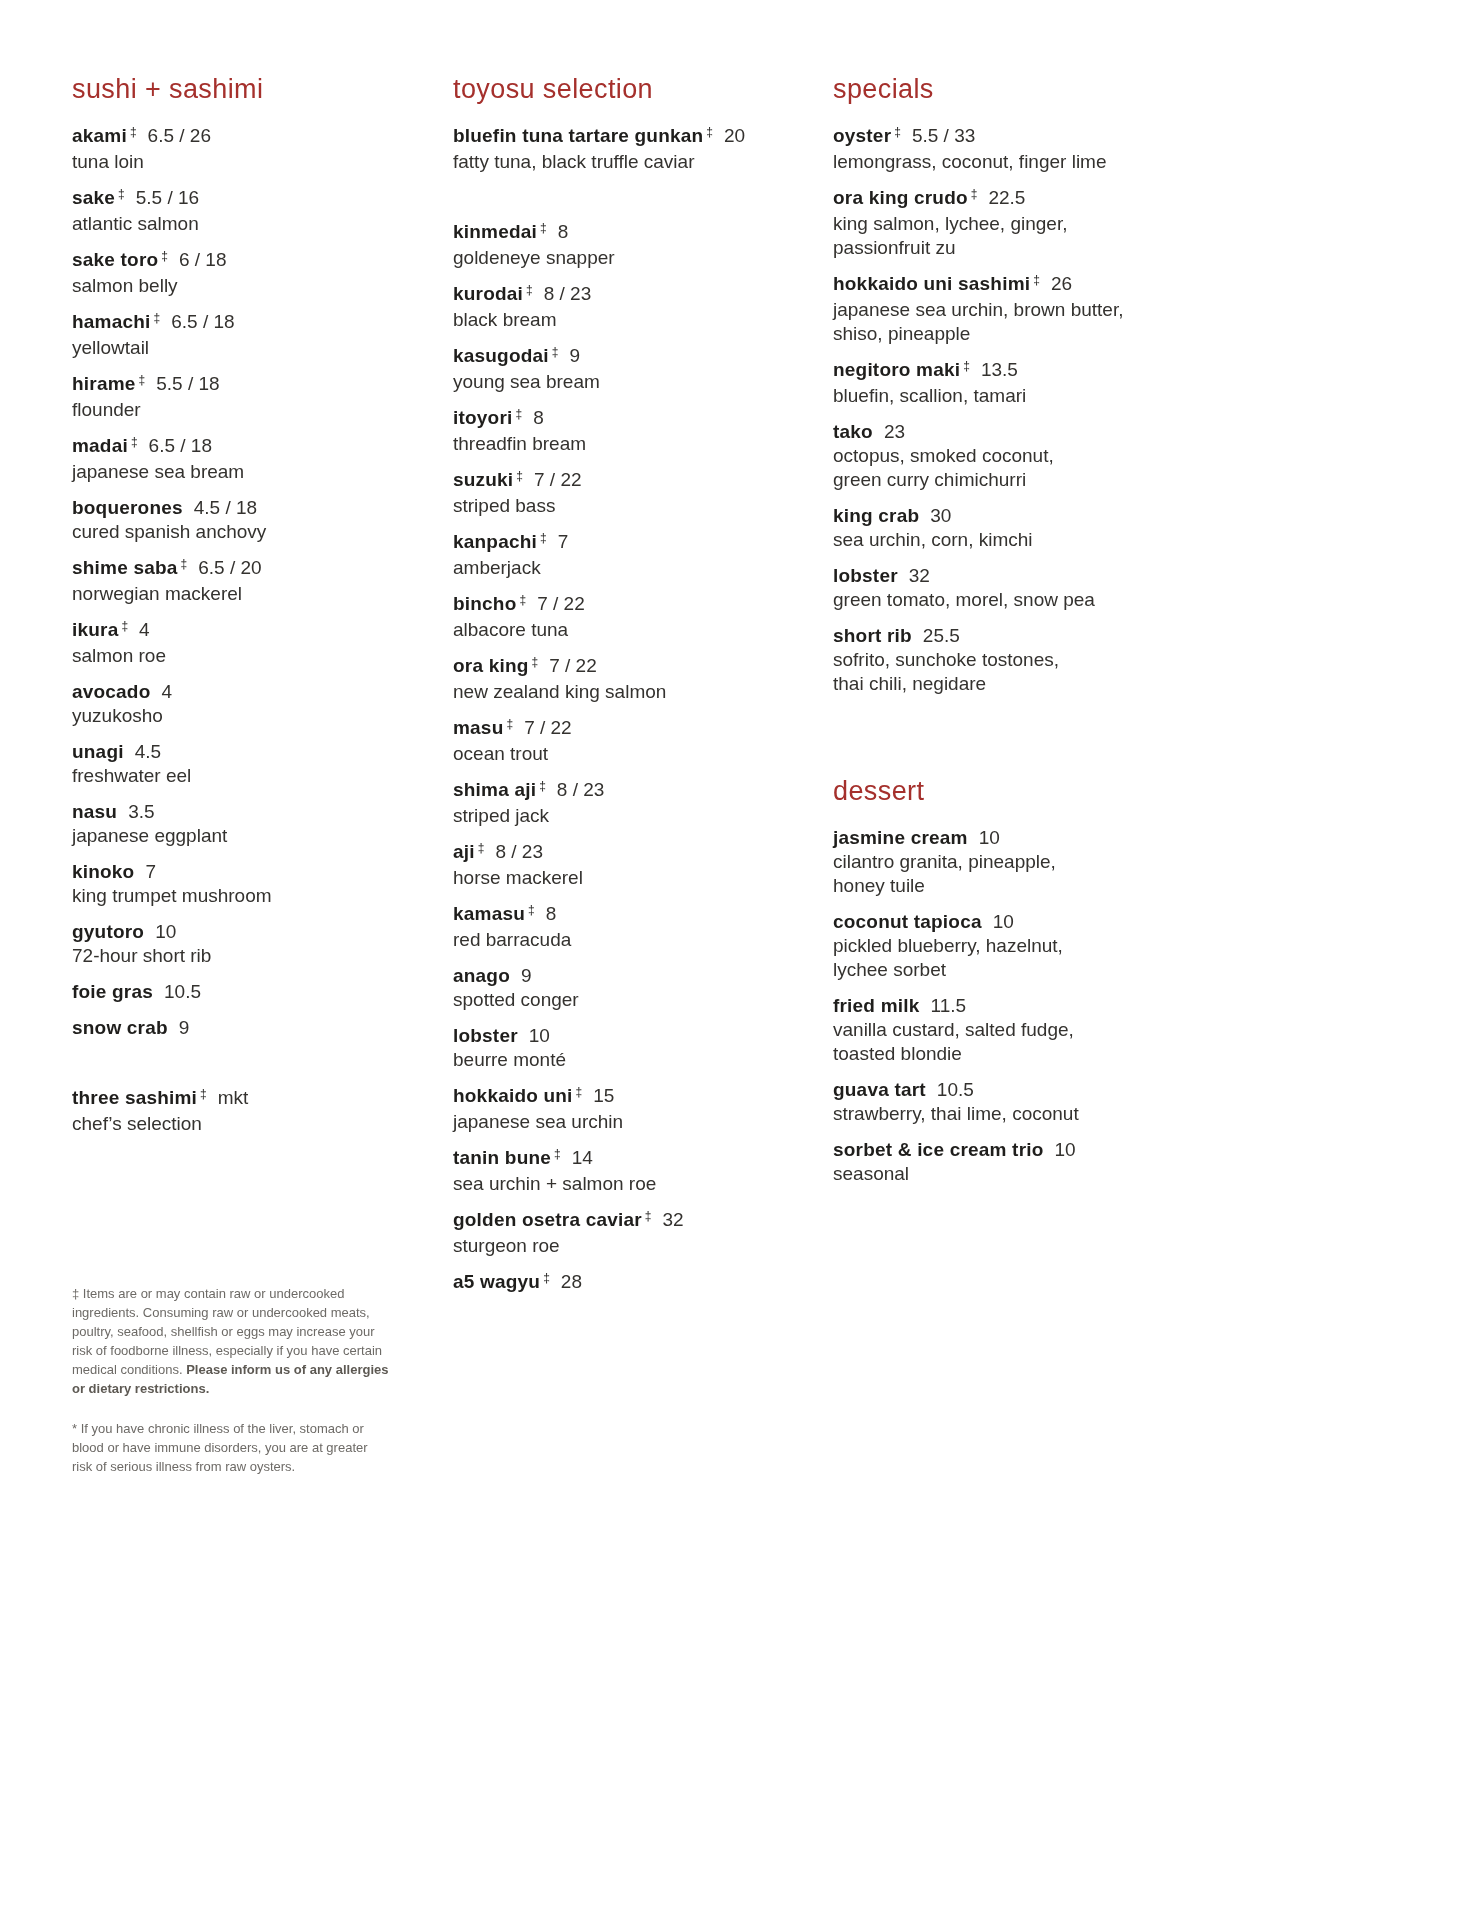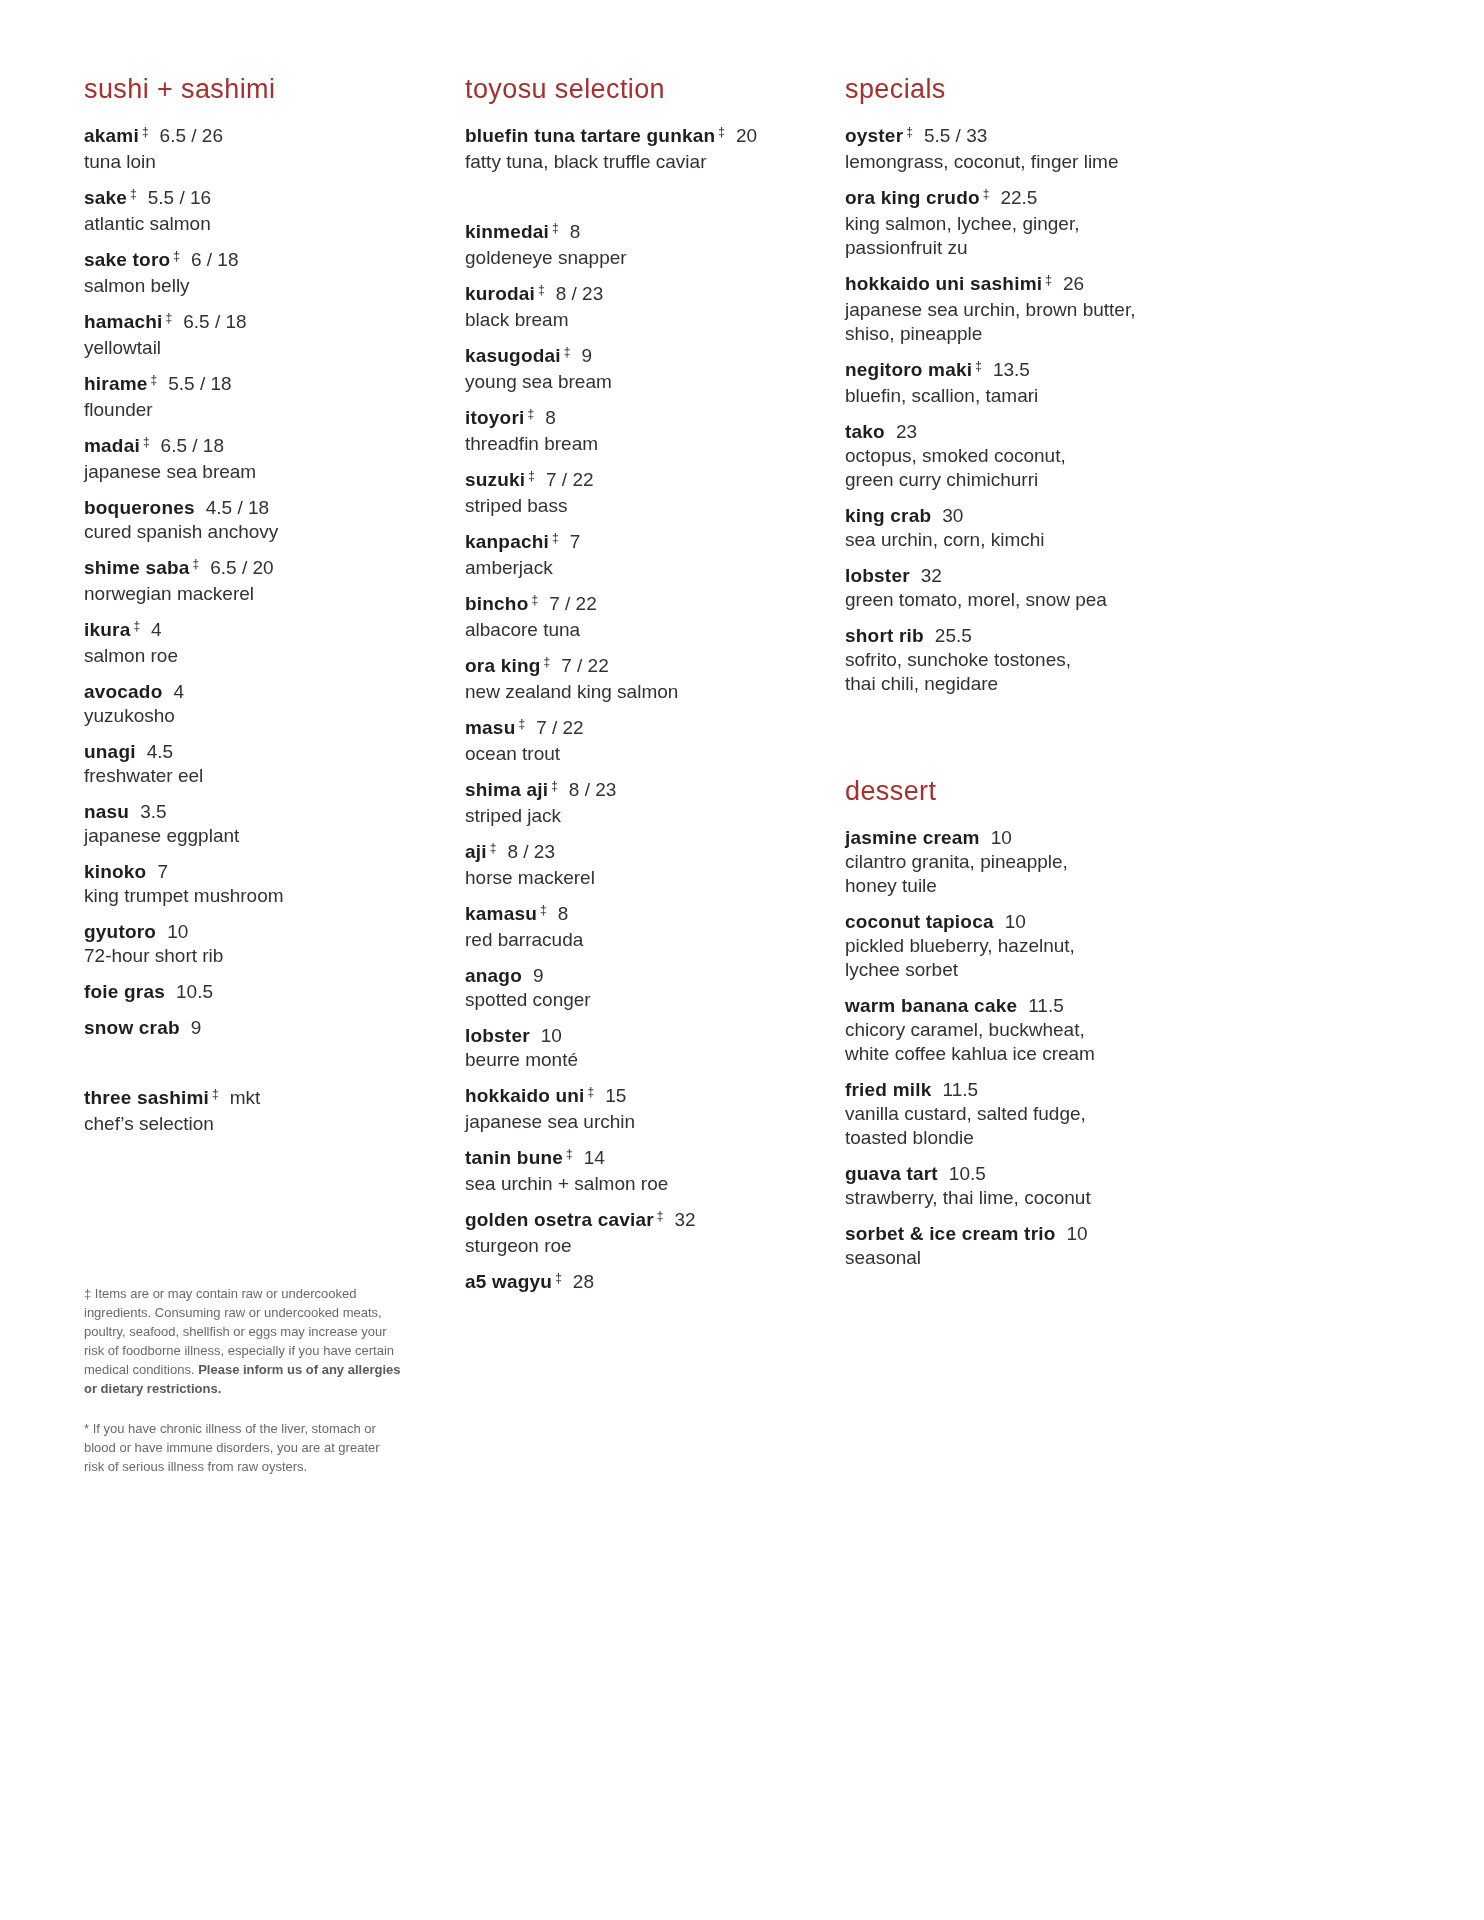--- a/index.html
+++ b/index.html
@@ -4,21 +4,21 @@
 <style>
   :root{
     --accent:#a5302c;
     --ink:#1f1e1c;
     --desc:#34322f;
     --muted:#6d6a66;
   }
   html,body{margin:0;padding:0;background:#ffffff;}
   body{font-family:"Liberation Sans","DejaVu Sans",sans-serif;}
   .page{width:1484px;height:1920px;background:#ffffff;position:relative;overflow:hidden;}
-  .columns{display:flex;align-items:flex-start;padding:74px 0 0 72px;box-sizing:border-box;margin-left:12px;}
+  .columns{display:flex;align-items:flex-start;padding:74px 0 0 72px;box-sizing:border-box;}
   .col{box-sizing:border-box;flex:0 0 auto;}
   .col-1{width:381px;}
   .col-2{width:380px;}
   .col-3{width:470px;}
   .menu-section{margin:0 0 0 0;}
   .menu-section.gap-before{margin-top:80px;}
   .section-title{font-size:27px;line-height:30px;font-weight:500;color:var(--accent);margin:0 0 20px 0;letter-spacing:0.4px;}
   .item{margin:0 0 12px 0;}
   .item.gap-before-item{margin-top:46px;}
   .item-line{font-size:19px;line-height:24px;color:var(--ink);white-space:nowrap;}
@@ -237,25 +237,20 @@
             <div class="item-line"><span class="item-name">jasmine cream</span><span class="item-price">10</span></div>
             <div class="item-desc">cilantro granita, pineapple,</div>
             <div class="item-desc">honey tuile</div>
           </div>
           <div class="item">
             <div class="item-line"><span class="item-name">coconut tapioca</span><span class="item-price">10</span></div>
             <div class="item-desc">pickled blueberry, hazelnut,</div>
             <div class="item-desc">lychee sorbet</div>
           </div>
           <div class="item">
-            <div class="item-line"><span class="item-name">warm banana cake</span><span class="item-price">11.5</span></div>
-            <div class="item-desc">chicory caramel, buckwheat,</div>
-            <div class="item-desc">white coffee kahlua ice cream</div>
-          </div>
-          <div class="item">
             <div class="item-line"><span class="item-name">fried milk</span><span class="item-price">11.5</span></div>
             <div class="item-desc">vanilla custard, salted fudge,</div>
             <div class="item-desc">toasted blondie</div>
           </div>
           <div class="item">
             <div class="item-line"><span class="item-name">guava tart</span><span class="item-price">10.5</span></div>
             <div class="item-desc">strawberry, thai lime, coconut</div>
           </div>
           <div class="item">
             <div class="item-line"><span class="item-name">sorbet &amp; ice cream trio</span><span class="item-price">10</span></div>

